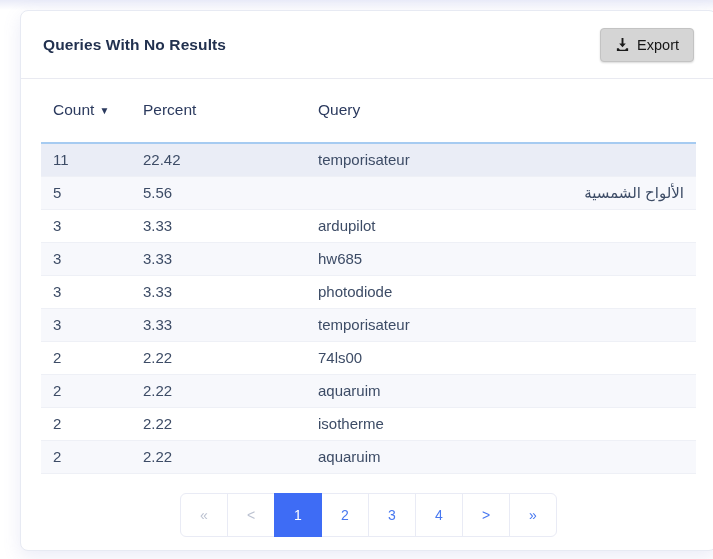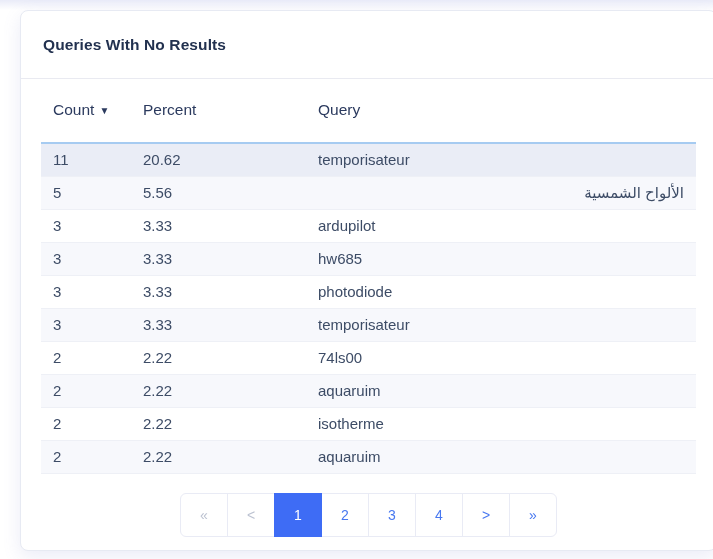--- a/index.html
+++ b/index.html
@@ -43,20 +43,29 @@
   .page-item.disabled { color:#bcc2d1; cursor:default; }
   .page-item.active { background:#3e6cf5; border-color:#3e6cf5; color:#ffffff; z-index:1; }
 </style>
 </head>
 <body>
 
 <div class="card">
 
   <div class="card-header">
     <div class="card-title">Queries With No Results</div>
+    <button class="export-btn">
+      <span>
+        <svg width="15" height="15" viewBox="0 0 16 16" fill="#1a1a1a" xmlns="http://www.w3.org/2000/svg">
+          <path d="M7 1h2v6h2.5L8 11 4.5 7H7V1z"></path>
+          <path d="M2 12h2l1.2 1.5h5.6L12 12h2v3H2v-3z"></path>
+        </svg>
+      </span>
+      <span>Export</span>
+    </button>
   </div>
 
   <div class="card-body">
     <table>
       <colgroup>
           <col class="c-count">
           <col class="c-percent">
           <col>
         </colgroup>
       <thead>
@@ -64,21 +73,21 @@
           <th>
             <span>Count</span><span class="sort">▼</span>
           </th>
           <th class="bold">Percent</th>
           <th class="bold">Query</th>
         </tr>
       </thead>
       <tbody>
         <tr class="hl">
           <td>11</td>
-          <td>20.62</td>
+          <td>22.42</td>
           <td dir="auto">temporisateur</td>
         </tr>
         <tr>
           <td>5</td>
           <td>5.56</td>
           <td dir="auto">الألواح الشمسية</td>
         </tr>
         <tr>
           <td>3</td>
           <td>3.33</td>

